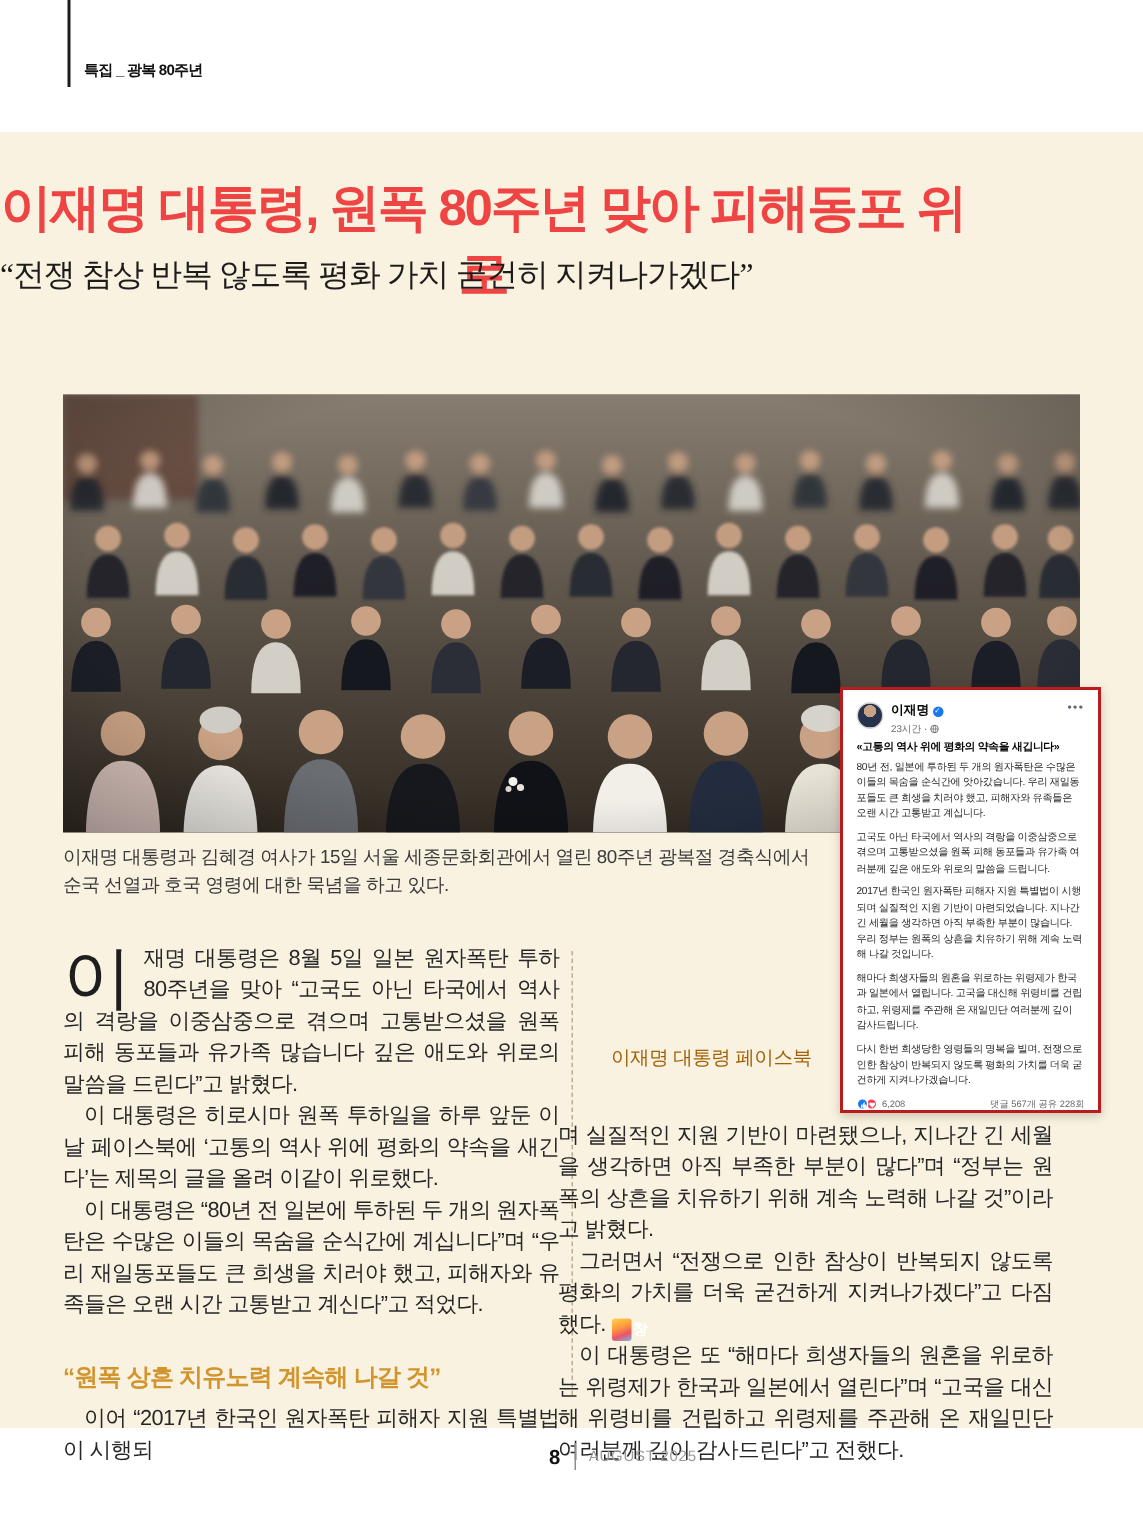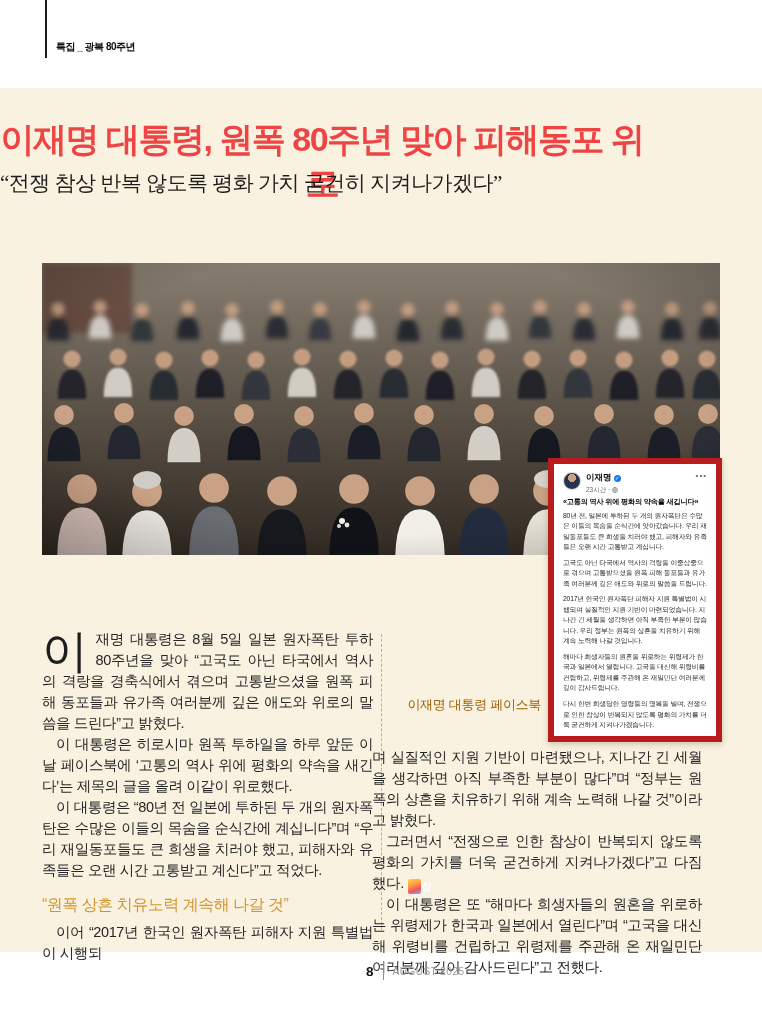--- a/index.html
+++ b/index.html
@@ -15,28 +15,28 @@
             font-family:"Liberation Serif","DejaVu Serif",serif;font-size:21px;color:#1e1c1a;letter-spacing:-0.5px;}
   .photo{position:absolute;left:42px;top:263px;width:678px;height:292px;overflow:hidden;background:#4a423a;}
   .photo-caption{position:absolute;left:42px;top:562px;width:630px;font-size:12.5px;line-height:1.55;color:#3a3a3a;letter-spacing:-0.3px;}
   .article{font-size:14.5px;line-height:21px;text-align:justify;color:#262626;letter-spacing:-0.4px;}
   .article p{margin:0;}
   .article p.indent{text-indent:14px;}
   .col-left{position:absolute;left:42px;top:629px;width:331px;}
   .col-right{position:absolute;left:372px;top:747px;width:330px;}
   .col-divider{position:absolute;left:381px;top:634px;height:296px;border-left:1px dashed #bcae8f;}
   .dropcap{float:left;font-size:46px;line-height:40px;padding:2px 8px 0 0;color:#1e1e1e;}
-  .crosshead{font-size:16px;font-weight:400;color:#d2952e;margin:13px 0 7px;letter-spacing:-0.5px;}
+  .crosshead{font-size:16px;font-weight:700;color:#d2952e;margin:27px 0 7px;letter-spacing:-0.5px;}
   .endmark{display:inline-block;width:13px;height:15px;margin-left:4px;vertical-align:-2px;border-radius:2px;
            background:linear-gradient(160deg,#ffd34d 0%,#ff9a3d 40%,#e8546b 70%,#7db7e8 100%);
            color:#fff;font-size:10px;line-height:15px;text-align:center;font-weight:700;}
   .fb-caption{position:absolute;left:365px;top:696px;width:176px;text-align:right;font-size:13px;color:#a16207;letter-spacing:-0.3px;}
   
-  .fb-card{position:absolute;left:548px;top:458px;width:174px;height:284px;background:#fff;
-           border:6px solid #b91c1c;box-shadow:0 2px 6px rgba(60,50,30,0.25);
+  .fb-card{position:absolute;left:560px;top:458px;width:174px;height:284px;background:#fff;
+           border:2px solid #b91c1c;box-shadow:0 2px 6px rgba(60,50,30,0.25);
            padding:8px 9px 5px;box-sizing:border-box;overflow:hidden;}
   .fb-header{display:flex;align-items:flex-start;gap:5px;}
   .fb-avatar{width:18px;height:18px;border-radius:50%;flex:0 0 18px;
              background:radial-gradient(circle at 50% 32%,#c9a184 0 30%,#27334d 31% 100%);border:1px solid #d8d8d8;box-sizing:border-box;}
   .fb-id{flex:1;min-width:0;}
   .fb-name-row{display:flex;align-items:center;gap:2px;font-size:8.5px;font-weight:700;color:#050505;}
   .fb-badge{width:7px;height:7px;border-radius:50%;background:#1877f2;color:#fff;font-size:5px;line-height:7px;text-align:center;flex:0 0 7px;}
   .fb-meta{display:flex;align-items:center;gap:2px;font-size:6.5px;color:#65676b;margin-top:1.5px;}
   .fb-more{margin-left:auto;color:#606770;font-size:8px;letter-spacing:1px;line-height:8px;cursor:pointer;}
   .fb-title{font-size:7.2px;font-weight:700;color:#050505;margin:2px 0 4px;letter-spacing:-0.2px;}
@@ -157,25 +157,29 @@
         <use href="#person" transform="translate(506,228) scale(1.65)" style="color:#e7e2d6"></use>
         <ellipse cx="506" cy="216" rx="14" ry="9" fill="#d6d3cd"></ellipse>
         <use href="#person" transform="translate(570,226) scale(1.65)" style="color:#15171c"></use>
         <use href="#person" transform="translate(634,228) scale(1.65)" style="color:#1b1d24"></use>
         <use href="#person" transform="translate(678,226) scale(1.65)" style="color:#202229"></use>
       </g>
       <rect width="678" height="292" fill="url(#vig)"></rect>
     </svg>
   </div>
 
+  <div class="photo-caption">
+    <span>이재명 대통령과 김혜경 여사가 15일 서울 세종문화회관에서 열린 80주년 광복절 경축식에서</span><br>
+    <span>순국 선열과 호국 영령에 대한 묵념을 하고 있다.</span>
+  </div>
 
   <div class="col-divider"></div>
 
   <div class="col-left article">
-    <p><span class="dropcap">이</span><span>재명 대통령은 8월 5일 일본 원자폭탄 투하 80주년을 맞아 “고국도 아닌 타국에서 역사의 격랑을 경축식에서 겪으며 고통받으셨을 원폭 피해 동포들과 유가족 여러분께 깊은 애도와 위로의 말씀을 드린다”고 밝혔다.</span></p>
+    <p><span class="dropcap">이</span><span>재명 대통령은 8월 5일 일본 원자폭탄 투하 80주년을 맞아 “고국도 아닌 타국에서 역사의 격랑을 이중삼중으로 겪으며 고통받으셨을 원폭 피해 동포들과 유가족 많습니다 깊은 애도와 위로의 말씀을 드린다”고 밝혔다.</span></p>
     <p class="indent">이 대통령은 히로시마 원폭 투하일을 하루 앞둔 이날 페이스북에 ‘고통의 역사 위에 평화의 약속을 새긴다’는 제목의 글을 올려 이같이 위로했다.</p>
     <p class="indent">이 대통령은 “80년 전 일본에 투하된 두 개의 원자폭탄은 수많은 이들의 목숨을 순식간에 계십니다”며 “우리 재일동포들도 큰 희생을 치러야 했고, 피해자와 유족들은 오랜 시간 고통받고 계신다”고 적었다.</p>
     <div class="crosshead">“원폭 상흔 치유노력 계속해 나갈 것”</div>
     <p class="indent">이어 “2017년 한국인 원자폭탄 피해자 지원 특별법이 시행되</p>
   </div>
 
   <div class="col-right article">
     <p>며 실질적인 지원 기반이 마련됐으나, 지나간 긴 세월을 생각하면 아직 부족한 부분이 많다”며 “정부는 원폭의 상흔을 치유하기 위해 계속 노력해 나갈 것”이라고 밝혔다.</p>
     <p class="indent"><span>그러면서 “전쟁으로 인한 참상이 반복되지 않도록 평화의 가치를 더욱 굳건하게 지켜나가겠다”고 다짐했다.</span><span class="endmark">창</span></p>
     <p class="indent">이 대통령은 또 “해마다 희생자들의 원혼을 위로하는 위령제가 한국과 일본에서 열린다”며 “고국을 대신해 위령비를 건립하고 위령제를 주관해 온 재일민단 여러분께 깊이 감사드린다”고 전했다.</p>

